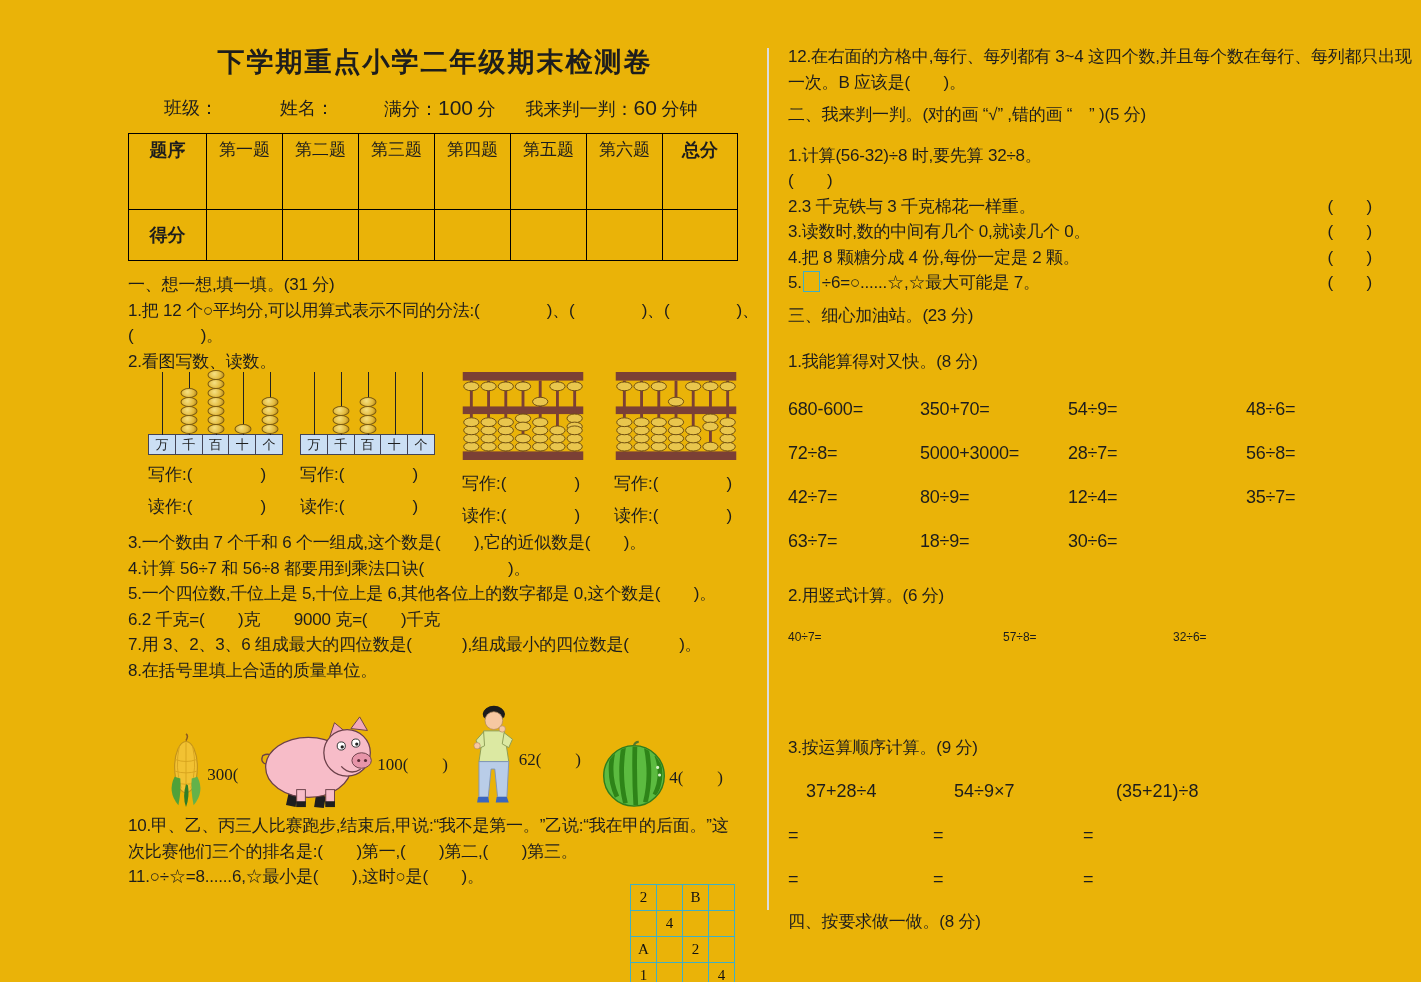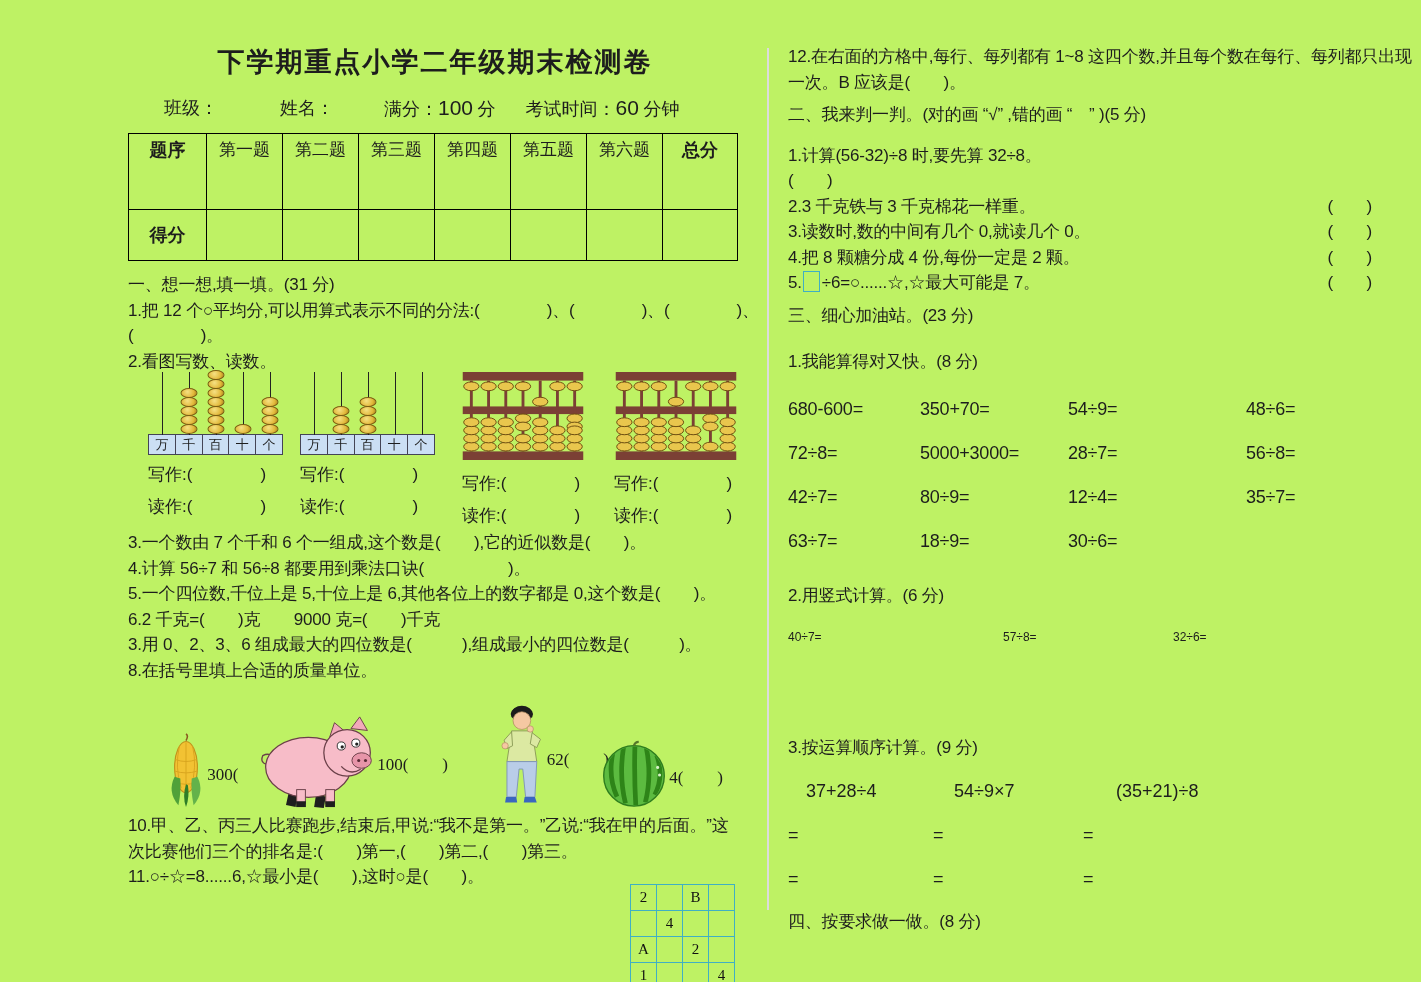--- a/index.html
+++ b/index.html
@@ -1,16 +1,16 @@
 <!DOCTYPE html>
 <html><head>
 <meta charset="utf-8">
 <style>
   html,body{margin:0;padding:0;background:#fff;}
-  #page{position:relative;width:1421px;height:982px;background:#bef264;overflow:hidden;
+  #page{position:relative;width:1421px;height:982px;background:#eab308;overflow:hidden;
         font-family:"Liberation Sans",sans-serif;color:#1d1d1d;}
   .divider{position:absolute;left:767px;top:48px;width:2px;height:862px;background:#dcdcdc;}
   .col-left{position:absolute;left:128px;top:44px;width:614px;}
   .col-right{position:absolute;left:788px;top:44px;width:604px;}
   .line{margin:0;font-size:17px;line-height:25.5px;letter-spacing:-0.2px;white-space:nowrap;}
   .exam-title{margin:0 0 16px 0;text-align:center;font-size:27px;font-weight:bold;
               font-family:"Liberation Serif",serif;letter-spacing:2px;}
   .info-row{display:flex;font-size:18px;font-family:"Liberation Serif",serif;margin:0 0 12px 36px;white-space:nowrap;}
   .info-row .sp1{margin-right:62px}.info-row .sp2{margin-right:50px}.info-row .sp3{margin-right:30px}
   .num-big{font-size:21px;font-family:"Liberation Sans",sans-serif;}
@@ -62,21 +62,21 @@
 <div id="page">
   <div class="divider"></div>
 
   <div class="col-left">
     <h1 class="exam-title">下学期重点小学二年级期末检测卷</h1>
 
     <div class="info-row">
       <span class="sp1">班级：</span>
       <span class="sp2">姓名：</span>
       <span class="sp3"><span>满分：</span><span class="num-big">100</span><span> 分</span></span>
-      <span><span>考试时间：</span><span class="num-big">60</span><span> 分钟</span></span>
+      <span><span>我来判一判：</span><span class="num-big">60</span><span> 分钟</span></span>
     </div>
 
     <table class="score-table">
       <colgroup>
           <col style="width:78px">
           <col style="width:76px">
           <col style="width:76px">
           <col style="width:76px">
           <col style="width:76px">
           <col style="width:76px">
@@ -328,21 +328,21 @@
         </span>
         <div class="wz">写作:(　　　　)</div>
         <div class="wz">读作:(　　　　)</div>
       </div>
     </div>
 
     <p class="line">3.一个数由 7 个千和 6 个一组成,这个数是(　　),它的近似数是(　　)。</p>
     <p class="line">4.计算 56÷7 和 56÷8 都要用到乘法口诀(　　　　　)。</p>
     <p class="line">5.一个四位数,千位上是 5,十位上是 6,其他各位上的数字都是 0,这个数是(　　)。</p>
     <p class="line">6.2 千克=(　　)克　　9000 克=(　　)千克</p>
-    <p class="line">3.用 0、2、3、6 组成最大的四位数是(　　　),组成最小的四位数是(　　　)。</p>
+    <p class="line">7.用 3、2、3、6 组成最大的四位数是(　　　),组成最小的四位数是(　　　)。</p>
     <p class="line">8.在括号里填上合适的质量单位。</p>
 
     <div class="pics-row">
       <div class="picblock" style="left:40px;width:110px">
         <span>
           <svg viewBox="0 0 44 80" width="42" height="76">
             <path d="M22,8 q3,-5 0,-7" stroke="#8a5a20" stroke-width="1.6" fill="none"></path>
             <ellipse cx="22" cy="36" rx="12" ry="27" fill="#F2C233" stroke="#C2921A" stroke-width="1.2"></ellipse>
             <path d="M15,14 q-5,22 2,44 M22,10 v52 M29,14 q5,22 -2,44 M11,28 q11,4 22,0 M10,40 q12,4 24,0 M12,52 q10,4 20,0" stroke="#D8A41F" stroke-width="1" fill="none"></path>
             <path d="M10,46 q-8,16 4,30 q3,-14 2,-28 z" fill="#4FA139"></path>
@@ -371,21 +371,21 @@
             <circle cx="99" cy="30" r="4.2" fill="#fff" stroke="#333"></circle>
               <circle cx="100" cy="31" r="1.7" fill="#222"></circle>
             <path d="M84,54 q9,10 20,3" fill="none" stroke="#6b4049" stroke-width="1.4"></path>
             <ellipse cx="105" cy="48" rx="10" ry="8" fill="#E795A9" stroke="#6b4049"></ellipse>
             <circle cx="102" cy="48" r="1.6" fill="#5a2a35"></circle>
               <circle cx="109" cy="48" r="1.6" fill="#5a2a35"></circle>
           </svg>
         </span>
         <span class="plabel">100(　　)</span>
       </div>
-      <div class="picblock" style="left:361px;width:120px">
+      <div class="picblock" style="left:333px;width:120px">
         <span>
           <svg viewBox="0 0 58 112" width="54" height="106">
             <ellipse cx="31" cy="11" rx="12" ry="8" fill="#1c1c1c"></ellipse>
             <circle cx="31" cy="18" r="9.5" fill="#F6C8A2" stroke="#b08a60" stroke-width="0.8"></circle>
             <path d="M20,15 a11,8 0 0 1 22,0 l0,-5 a11,8 0 0 0 -22,0 z" fill="#1c1c1c"></path>
             <path d="M20,29 L42,29 L47,62 L15,62 Z" fill="#DCE9A2" stroke="#8a9a55"></path>
             <path d="M20,30 l-8,9 l3,9 l6,-3 z" fill="#DCE9A2" stroke="#8a9a55"></path>
             <circle cx="13" cy="45" r="3.4" fill="#F6C8A2" stroke="#b08a60" stroke-width="0.7"></circle>
             <path d="M42,31 l9,7 l-4,9 l-7,-4 z" fill="#DCE9A2" stroke="#8a9a55"></path>
             <circle cx="40" cy="27" r="3.4" fill="#F6C8A2" stroke="#b08a60" stroke-width="0.7"></circle>
@@ -449,21 +449,21 @@
     <tr>
       <td>1</td>
       <td></td>
       <td></td>
       <td>4</td>
     </tr>
   </tbody>
     </table>
 
   <div class="col-right">
-    <p class="line">12.在右面的方格中,每行、每列都有 1~8 这四个数,并且每个数在每行、每列都只出现</p>
+    <p class="line">12.在右面的方格中,每行、每列都有 3~4 这四个数,并且每个数在每行、每列都只出现</p>
     <p class="line">一次。B 应该是(　　)。</p>
 
     <p class="line mt7 sec-head">二、我来判一判。(对的画 “√” ,错的画 “　” )(5 分)</p>
     <p class="line mt3">1.计算(56-32)÷8 时,要先算 32÷8。</p>
     <p class="line">(　　)</p>
 
     <div class="judge-item">
       <span>2.3 千克铁与 3 千克棉花一样重。</span>
       <span>(　　)</span>
     </div>

